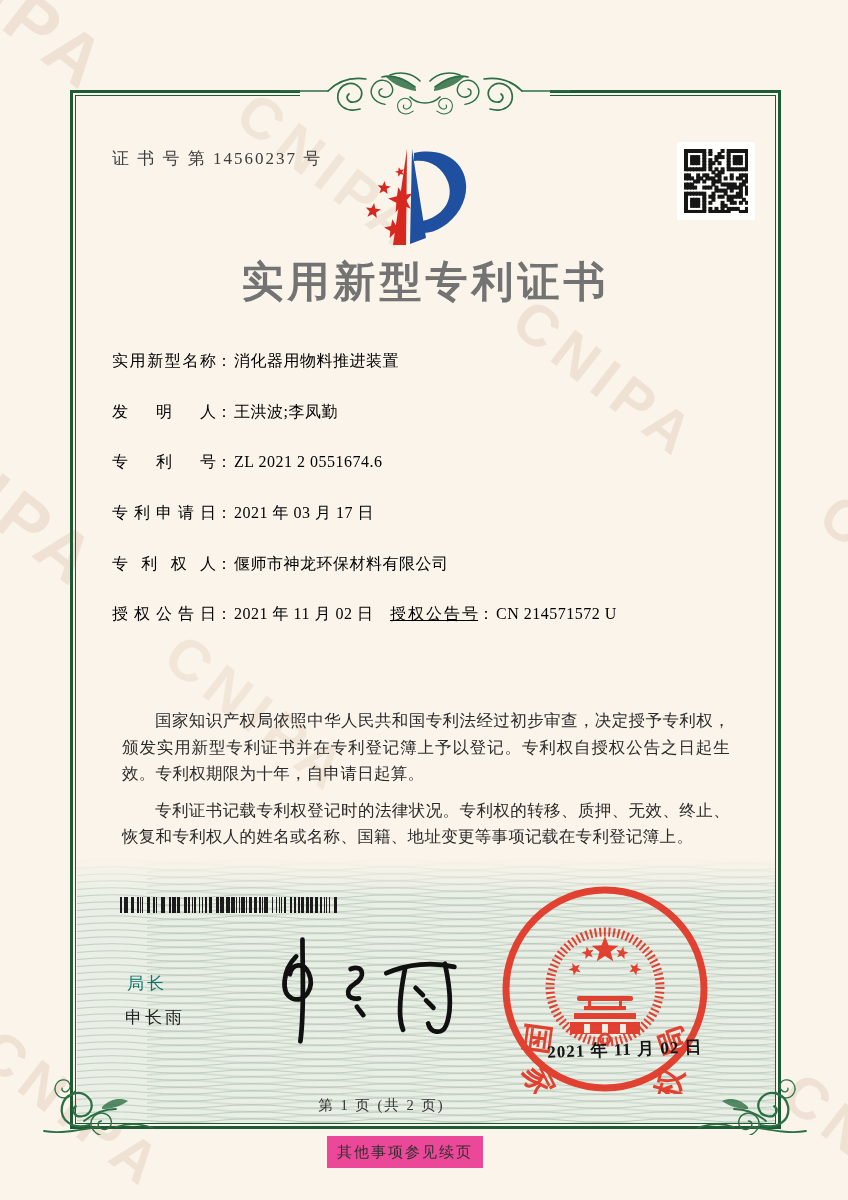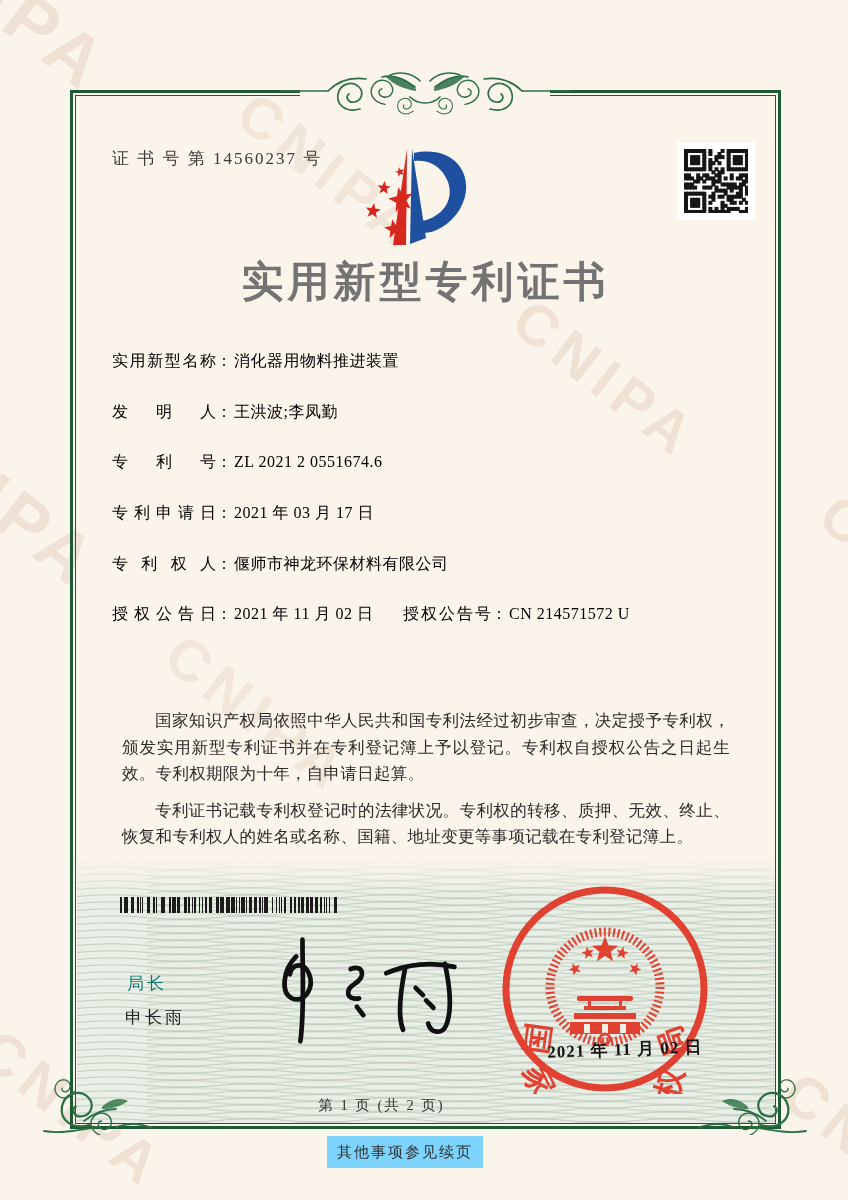--- a/index.html
+++ b/index.html
@@ -40,42 +40,42 @@
   .logo{position:absolute;left:360px;top:147px;width:115px;height:103px;}
   .qr-box{position:absolute;left:677px;top:142px;width:78px;height:78px;background:#fffffd;}
   .qr-box svg{position:absolute;left:7px;top:7px;}
   .title{position:absolute;left:70px;top:254px;width:711px;text-align:center;
          font-size:42px;font-weight:bold;letter-spacing:4px;color:#737373;font-family:Liberation Serif, serif;}
 
   
   .fields{position:absolute;left:112px;top:351px;width:640px;font-size:16px;color:#000000;}
   .frow{height:50.7px;white-space:nowrap;}
   .flabel{display:inline-block;width:104px;text-align:justify;text-align-last:justify;vertical-align:top;}
-  .flabel.l2{width:88px;margin-left:21px;}
+  .flabel.l2{width:88px;margin-left:8px;text-decoration:underline;}
   .fvalue{margin-left:2px;letter-spacing:.5px;}
   .fvalue.fixed{display:inline-block;width:148px;}
 
   
   .body-text{position:absolute;left:112px;top:698px;width:628px;font-size:16.5px;
              line-height:26.5px;text-align:justify;letter-spacing:.3px;color:#2b2b2b;}
   .body-text p{margin:10px;text-indent:2em;}
 
   
   .barcode{position:absolute;left:120px;top:897px;width:218px;height:16px;}
   .signer-title{position:absolute;left:127px;top:972px;font-family:"Liberation Sans",sans-serif;
                 font-size:17px;letter-spacing:3px;color:#0f766e;}
   .signer-name{position:absolute;left:125px;top:1006px;font-family:"Liberation Sans",sans-serif;
                font-size:17px;letter-spacing:3px;color:#222;}
   .sig{position:absolute;left:248px;top:932px;width:220px;height:118px;}
   .seal{position:absolute;left:500px;top:884px;width:210px;height:210px;opacity:.93;}
   .seal-date{position:absolute;left:520px;top:1038px;width:210px;text-align:center;
              font-size:17px;font-weight:bold;letter-spacing:1px;color:#151515;transform:rotate(-2deg);}
   .page-num{position:absolute;left:70px;top:1096px;width:623px;text-align:center;
             font-size:14.5px;letter-spacing:2px;color:#333;}
-  .note-box{position:absolute;left:327px;top:1136px;width:156px;height:32px;background:#7dd3fc;
+  .note-box{position:absolute;left:327px;top:1136px;width:156px;height:32px;background:#ec4899;
             text-align:center;line-height:32px;font-size:15px;letter-spacing:2px;color:#2f2f2f;}
 </style>
 </head>
 <body>
 
 <div class="page">
 
   <div class="wm wm1">CNIPA</div>
   <div class="wm wm2">CNIPA</div>
   <div class="wm wm3">CNIPA</div>

